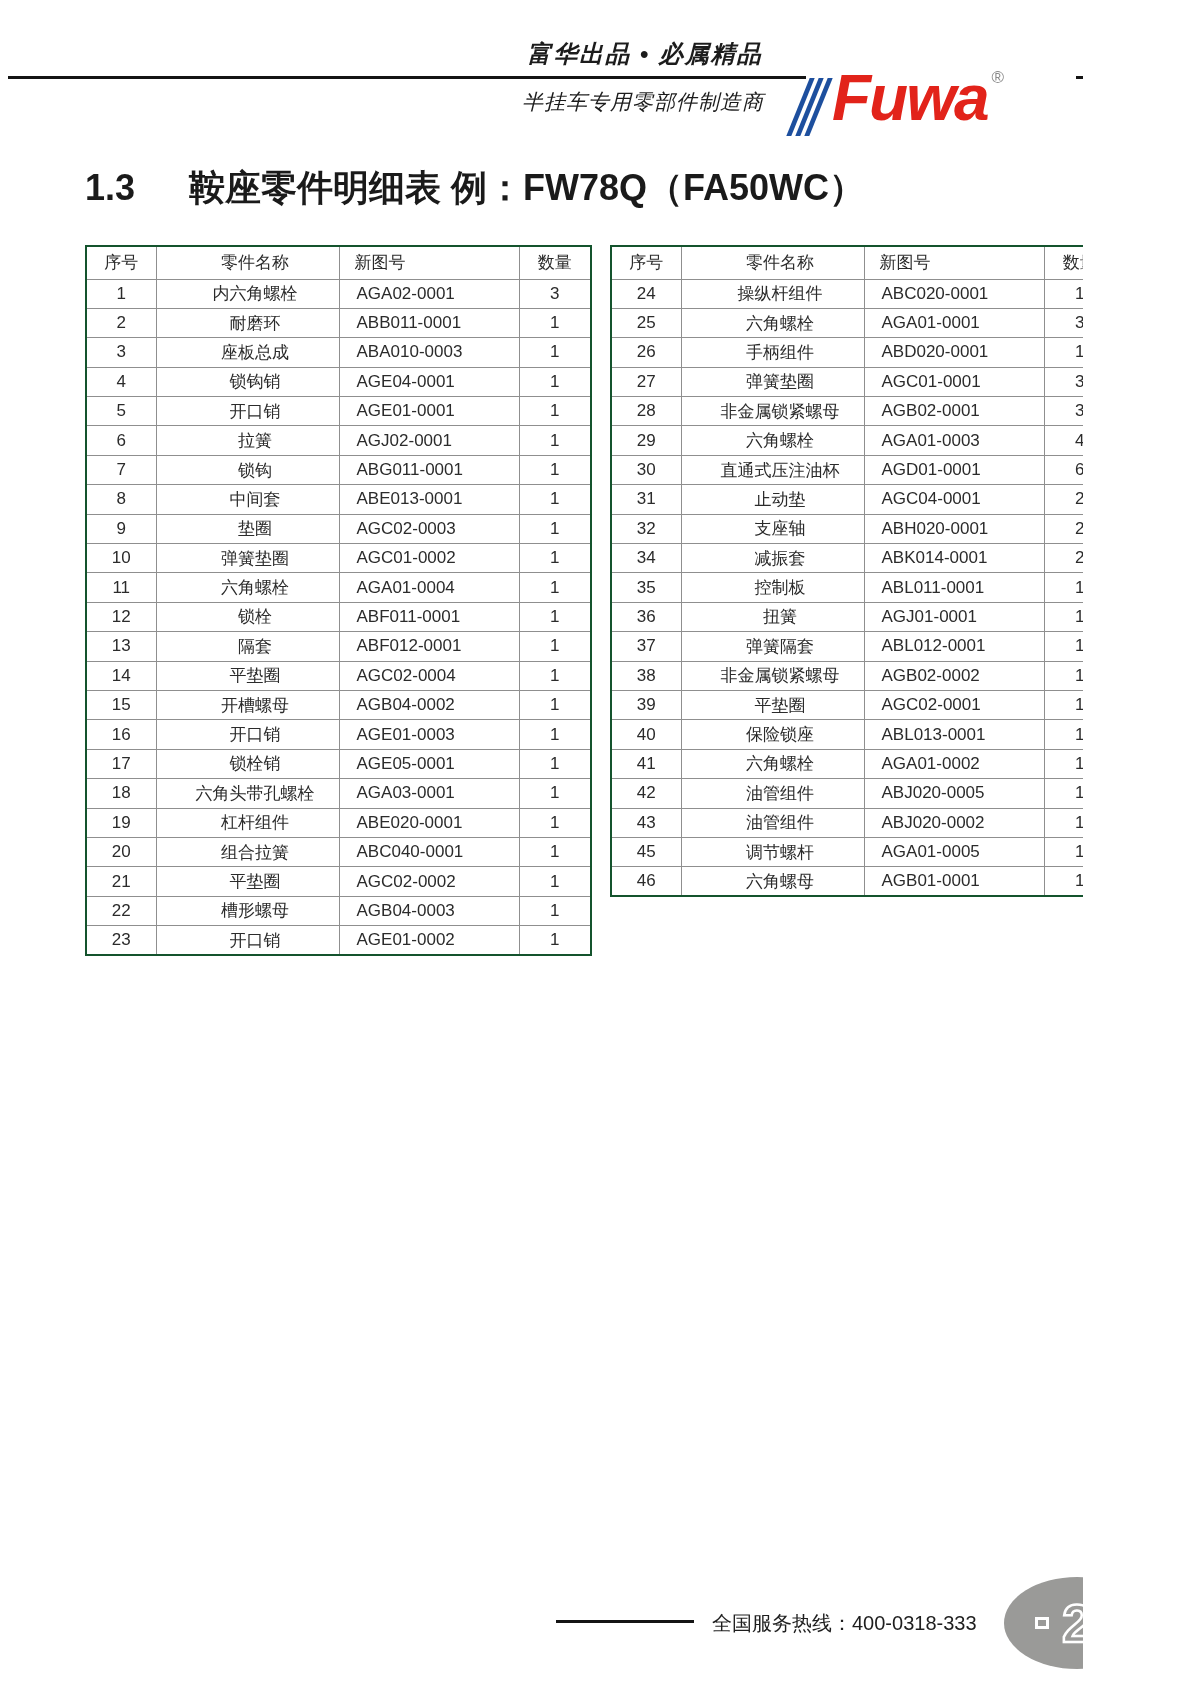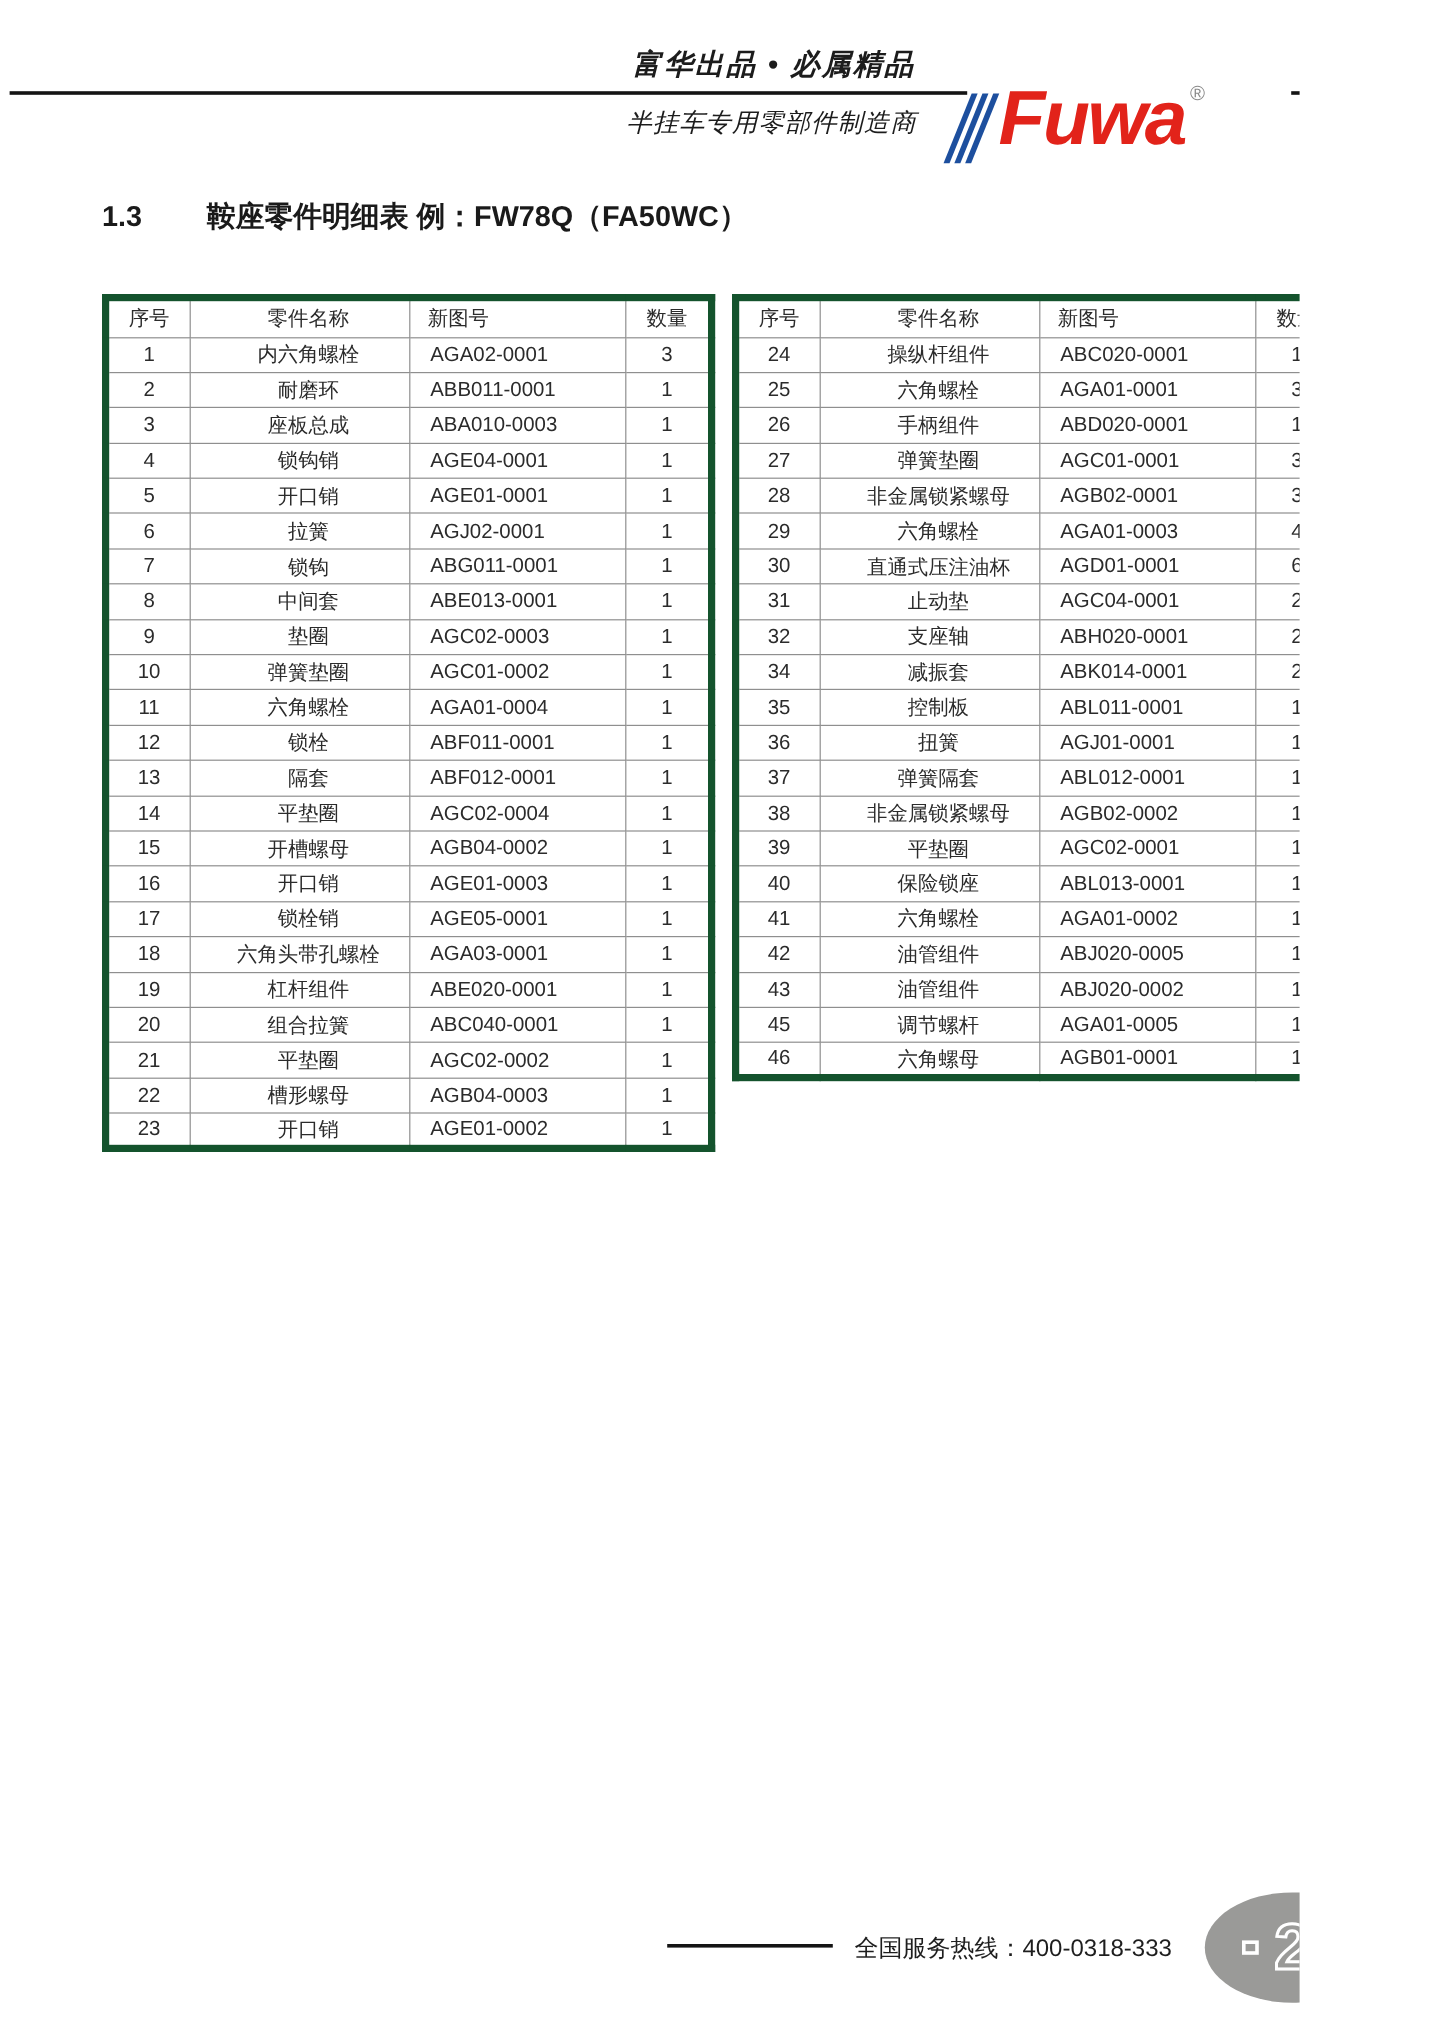--- a/index.html
+++ b/index.html
@@ -37,31 +37,31 @@
   .logo-text {
     font-size: 64px; line-height: 64px; font-weight: 800; font-style: italic;
     color: #e2231a; letter-spacing: -2px;
     font-family: "Liberation Sans", "DejaVu Sans", sans-serif;
   }
   .logo-reg { font-size: 17px; color: #8a8a8a; margin-left: 4px; margin-top: 2px; font-style: normal; }
 
   
   .doc-title {
     position: absolute; left: 85px; top: 164px;
-    font-size: 24px; font-weight: bold; color: #1a1a1a; white-space: nowrap;
+    font-size: 36px; font-weight: bold; color: #1a1a1a; white-space: nowrap;
   }
   .doc-title .sec-no { margin-right: 54px; }
 
   
   .parts-table {
     position: absolute; top: 245px;
     width: 505px;
     border-collapse: collapse;
     table-layout: fixed;
-    border: 6px solid #14532d;
+    border: 2px solid #14532d;
     background: #fff;
   }
   .parts-table.left  { left: 85px; }
   .parts-table.right { left: 610px; }
   .parts-table col.w-idx  { width: 70px; }
   .parts-table col.w-name { width: 183px; }
   .parts-table col.w-code { width: 180px; }
   .parts-table col.w-qty  { width: 72px; }
   .parts-table th, .parts-table td {
     border: 1px solid #8f8f8f;

